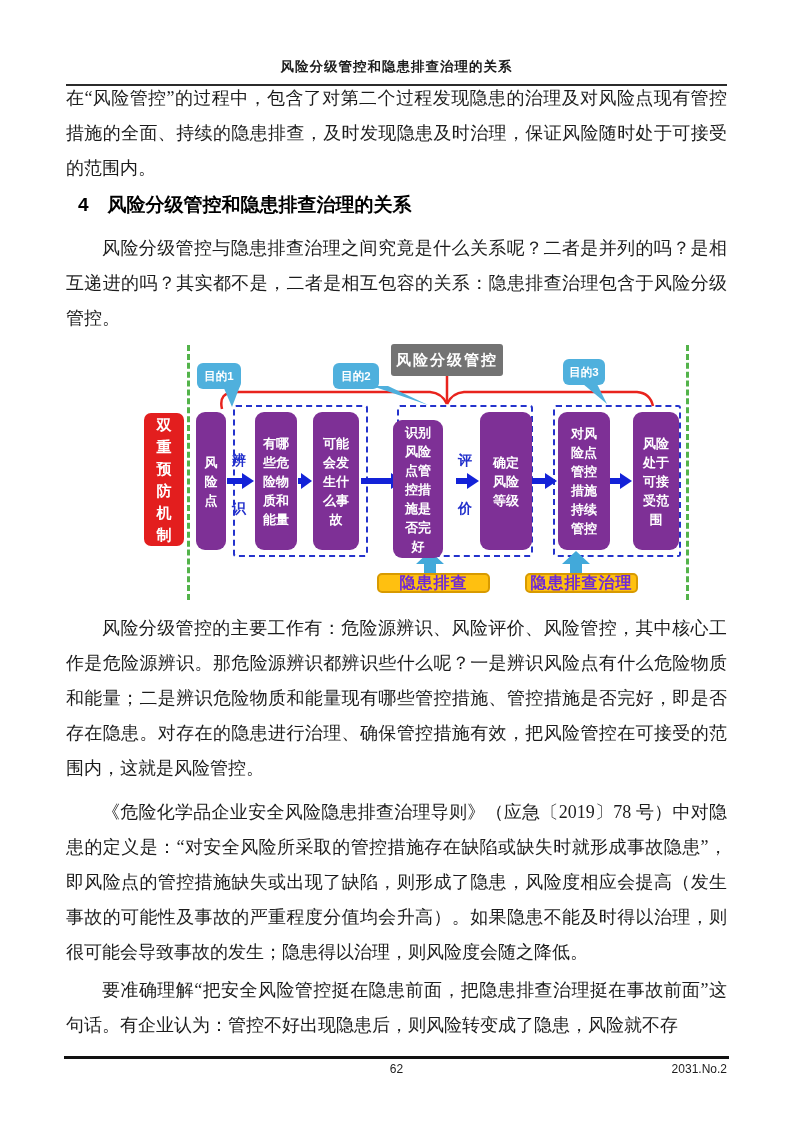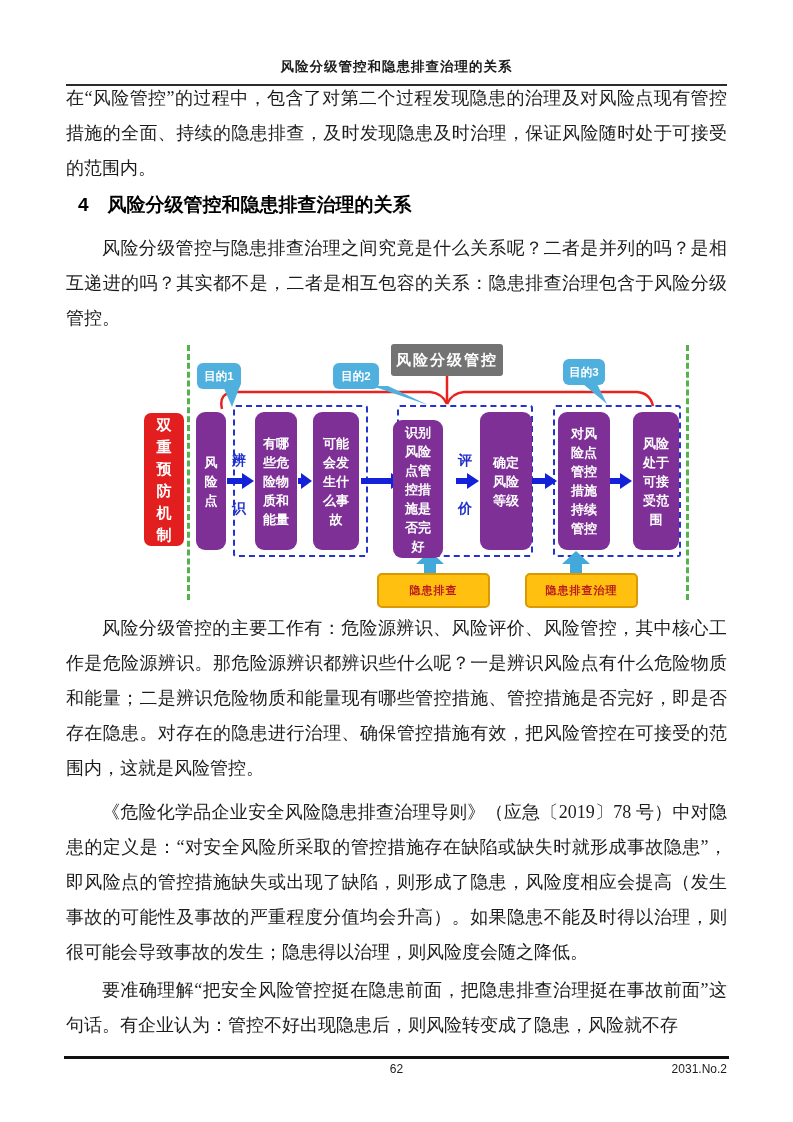--- a/index.html
+++ b/index.html
@@ -59,23 +59,23 @@
             display:flex;align-items:center;justify-content:center;}
   .callout{position:absolute;height:26px;background:#4FB0DD;border-radius:6px;color:#fff;
            font-weight:bold;font-size:11.5px;display:flex;align-items:center;justify-content:center;}
   .c1{left:62px;top:25px;width:44px;}
   .c2{left:198px;top:25px;width:46px;}
   .c3{left:428px;top:21px;width:42px;}
   .flowlabel{position:absolute;top:98px;width:16px;color:#2230CC;font-weight:bold;font-size:14px;
              line-height:48px;white-space:pre-line;text-align:center;}
   .f1{left:96px;}
   .f2{left:322px;}
-  .ybox{position:absolute;top:235px;width:113px;height:35px;background:#FFC010;
-        border:2px solid #D89A00;border-radius:5px;box-sizing:border-box;color:#b91c1c;
-        font-weight:bold;font-size:11px;letter-spacing:1px;
+  .ybox{position:absolute;top:235px;width:113px;height:20px;background:#FFC010;
+        border:2px solid #D89A00;border-radius:5px;box-sizing:border-box;color:#6d28d9;
+        font-weight:bold;font-size:16px;letter-spacing:1px;
         display:flex;align-items:center;justify-content:center;}
   .y1{left:242px;}
   .y2{left:390px;}
 </style>
 </head>
 <body>
 
 <div class="page">
 
   <div class="running-head">风险分级管控和隐患排查治理的关系</div>

